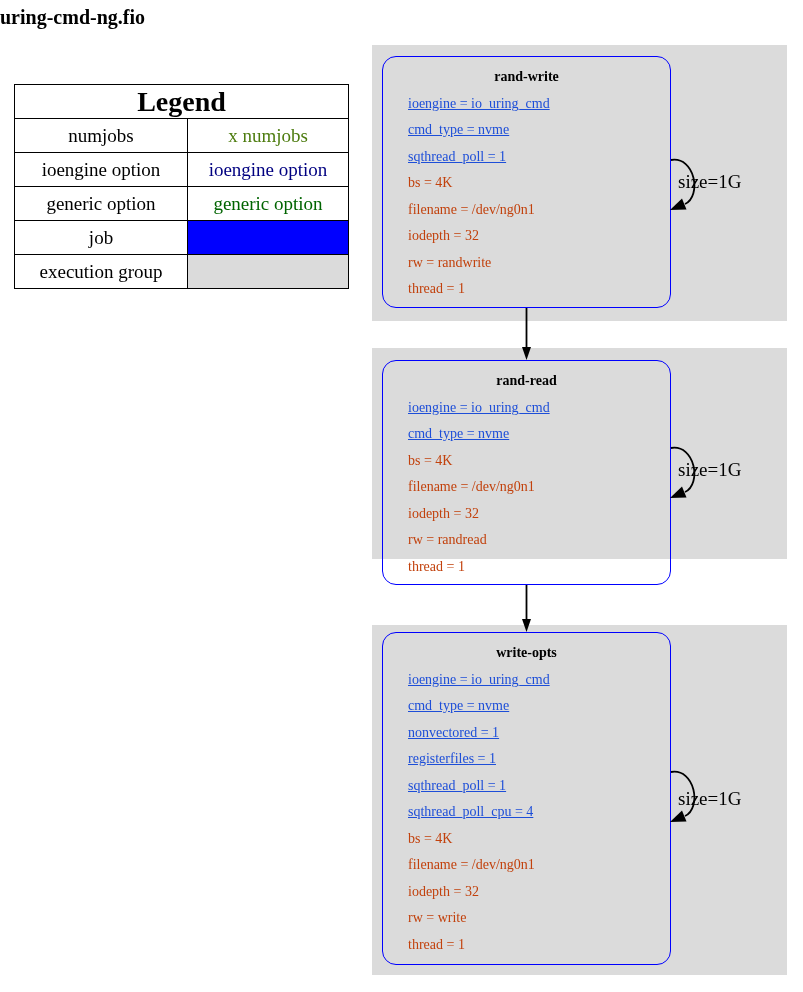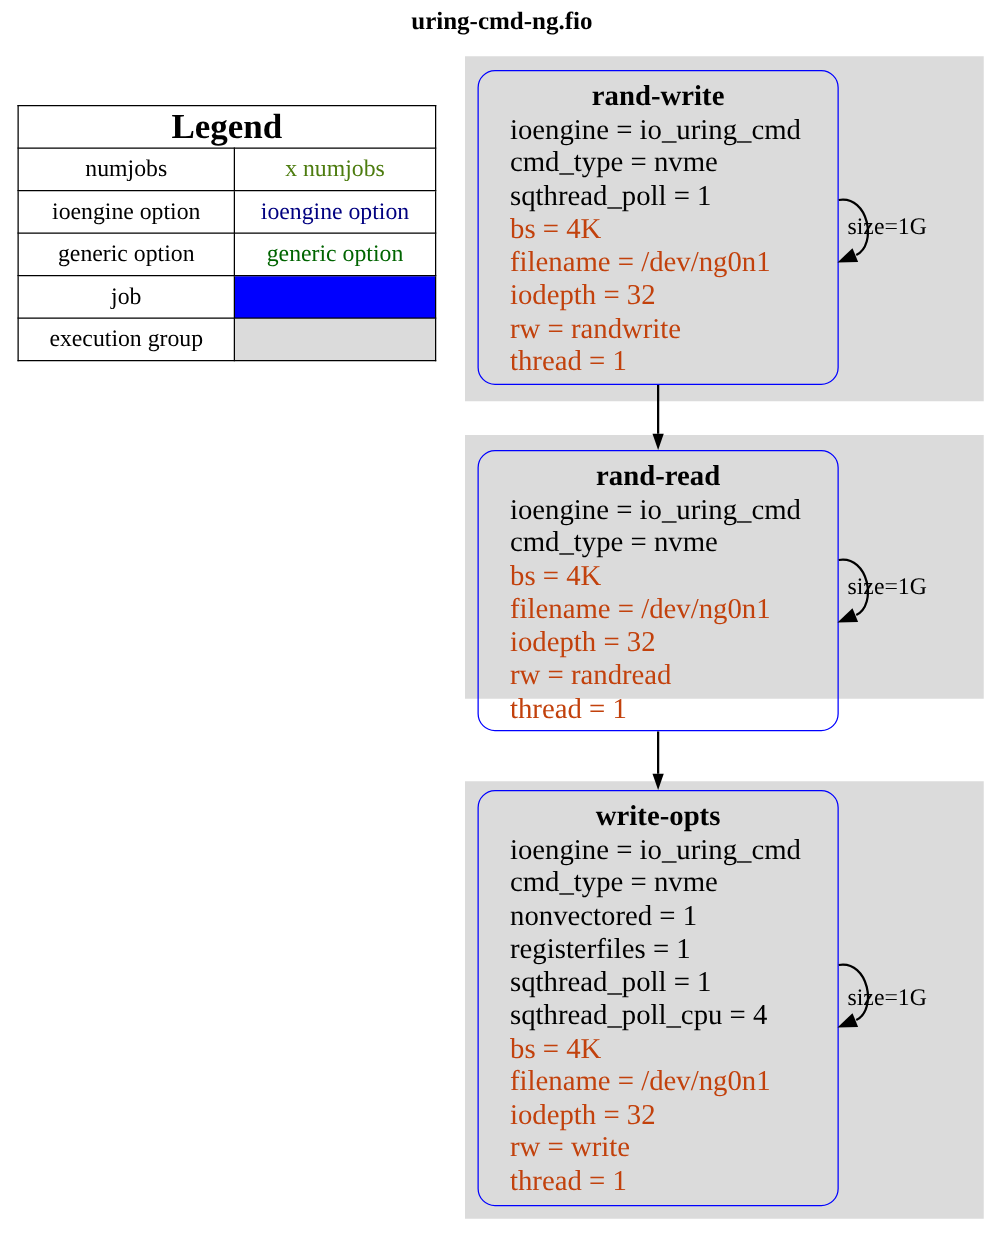--- a/index.html
+++ b/index.html
@@ -1,21 +1,21 @@
 <!DOCTYPE html>
 <html><head>
 <meta charset="utf-8">
 <style>
   html,body{margin:0;padding:0;background:#ffffff;}
   body{font-family:"Liberation Serif","DejaVu Serif",serif;}
   .canvas{position:relative;width:803px;height:992px;background:#ffffff;overflow:hidden;}
 
   .graph-title{
     position:absolute;left:0;top:6px;width:803px;
-    text-align:center;font-weight:bold;font-size:20px;color:#000;
+    text-align:left;font-weight:bold;font-size:20px;color:#000;
   }
 
   
   table.legend{
     position:absolute;left:14px;top:84px;
     border-collapse:collapse;table-layout:fixed;
     font-size:19px;color:#000;
   }
   table.legend th,table.legend td{
     border:1.5px solid #000;height:33px;padding:0 6px;
@@ -34,28 +34,28 @@
   .cluster{position:absolute;left:372px;width:415px;background:#dbdbdb;}
   .c1{top:45px;height:276px;}
   .c2{top:348px;height:211px;}
   .c3{top:625px;height:350px;}
 
   
   .node{
     position:absolute;left:10px;width:289px;
     border:1.5px solid #0000ff;border-radius:14px;
     box-sizing:border-box;padding-top:7px;
-    font-size:23px;line-height:26.5px;color:#000;
+    font-size:14px;line-height:26.5px;color:#000;
   }
   .n1{top:11px;height:252px;}
   .n2{top:12px;height:225px;}
   .n3{top:7px;height:333px;}
   .ntitle{text-align:center;font-weight:bold;}
   .nline{padding-left:25px;white-space:nowrap;}
-  .navy{color:#000000;}
+  .navy{color:#1d4ed8;text-decoration:underline;}
   .green{color:#c2410c;font-family:Liberation Serif, serif;}
 
   
   .loop{position:absolute;left:296px;width:36px;height:58px;}
   .loop-1{top:111px;}
   .loop-2{top:96px;}
   .loop-3{top:143px;}
   .loop-label{
     position:absolute;left:306px;font-size:19px;color:#000;white-space:nowrap;
   }

